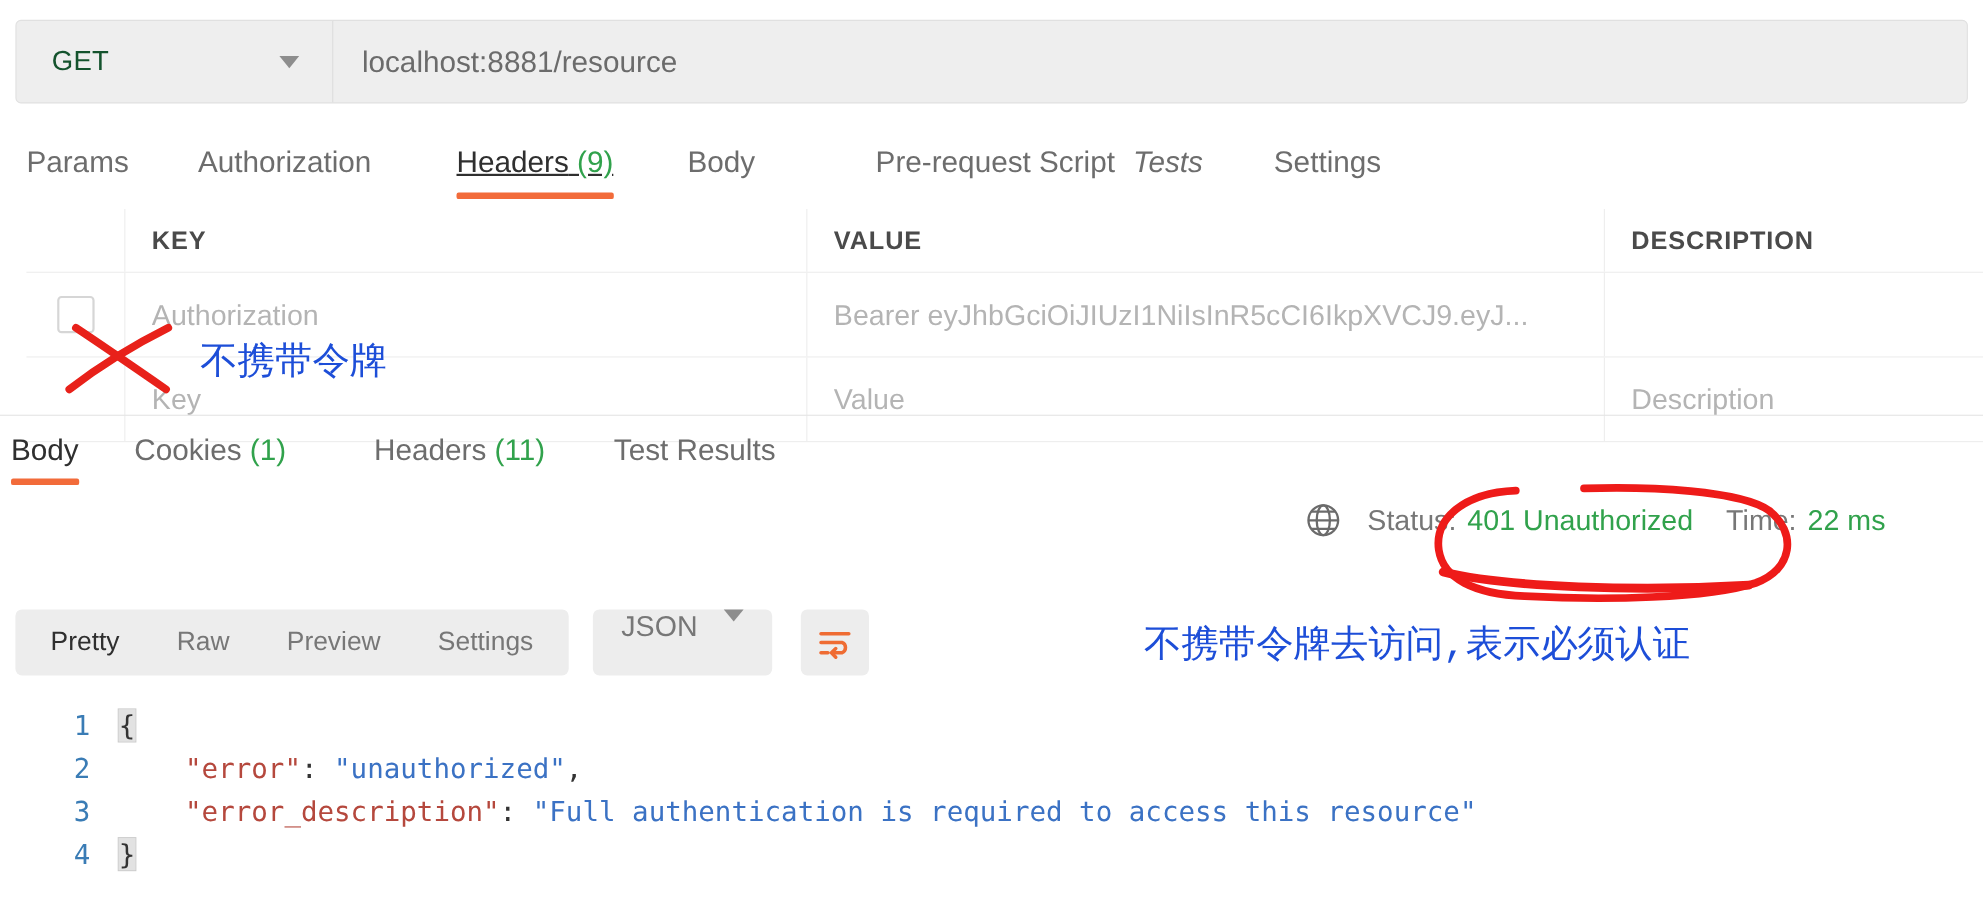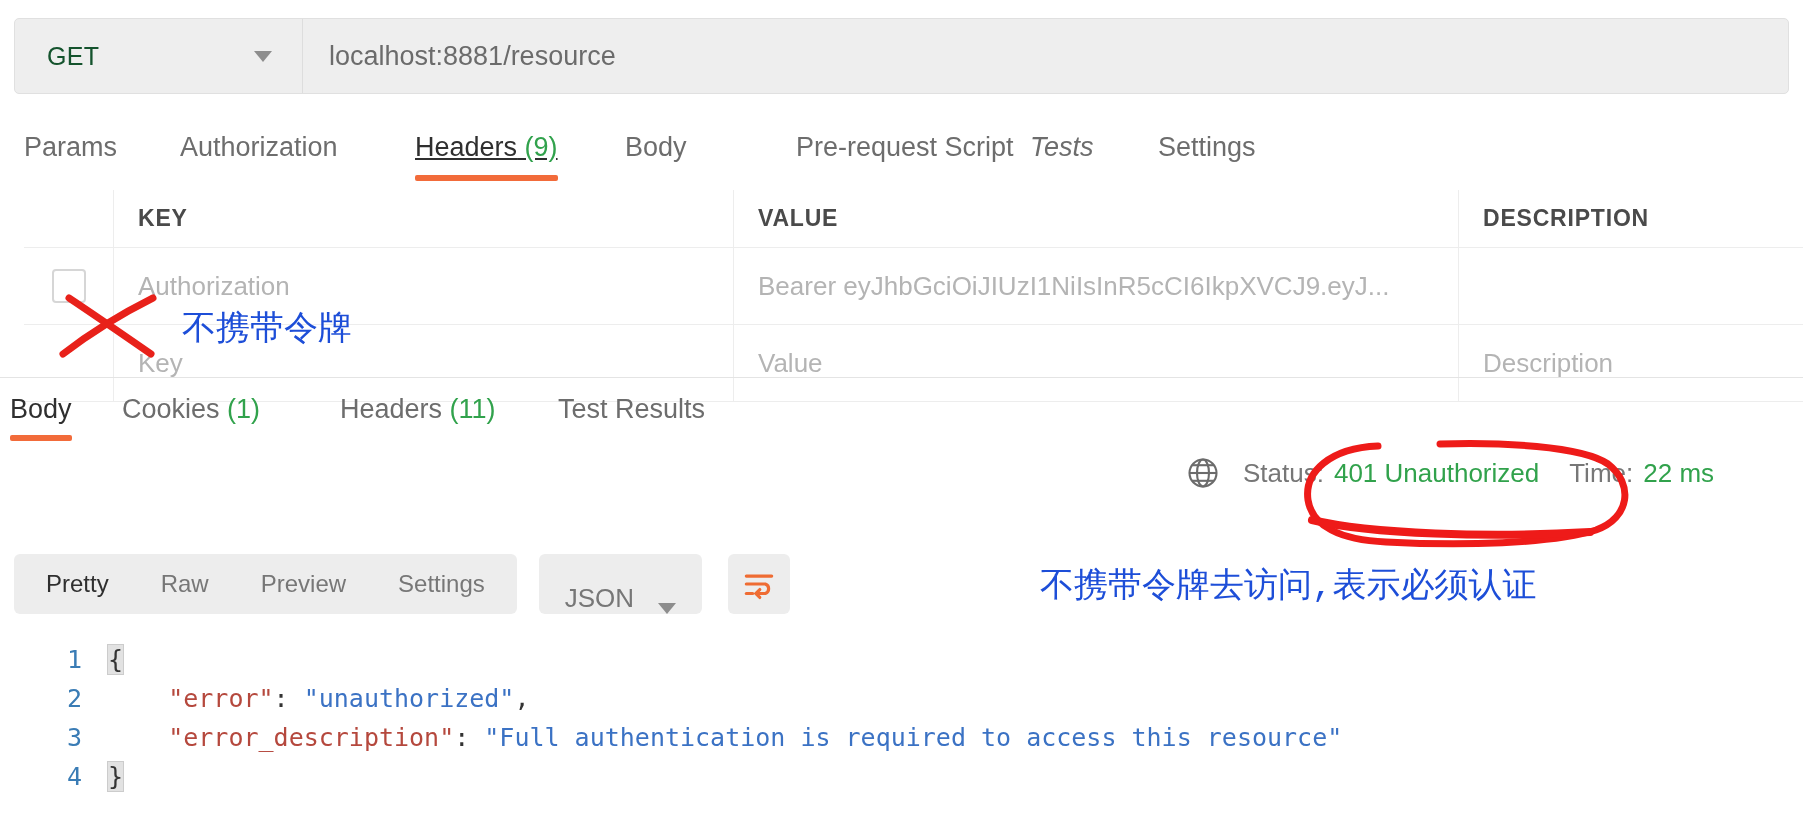--- a/index.html
+++ b/index.html
@@ -222,21 +222,21 @@
     white-space: nowrap;
     text-align: center;
   }
   .fmt-btn.active { color: #2f2f2f; }
   .type-select {
     margin-left: 22px;
     background: #ededed;
     border-radius: 6px;
     height: 60px;
     display: flex;
-    align-items: flex-end;
+    align-items: flex-start;
     padding: 0 26px;
     cursor: pointer;
   }
   .type-label { font-size: 26px; color: #777777; }
   .type-caret {
     margin-left: 24px;
     width: 0; height: 0;
     border-left: 9px solid transparent;
     border-right: 9px solid transparent;
     border-top: 11px solid #8d8d8d;

